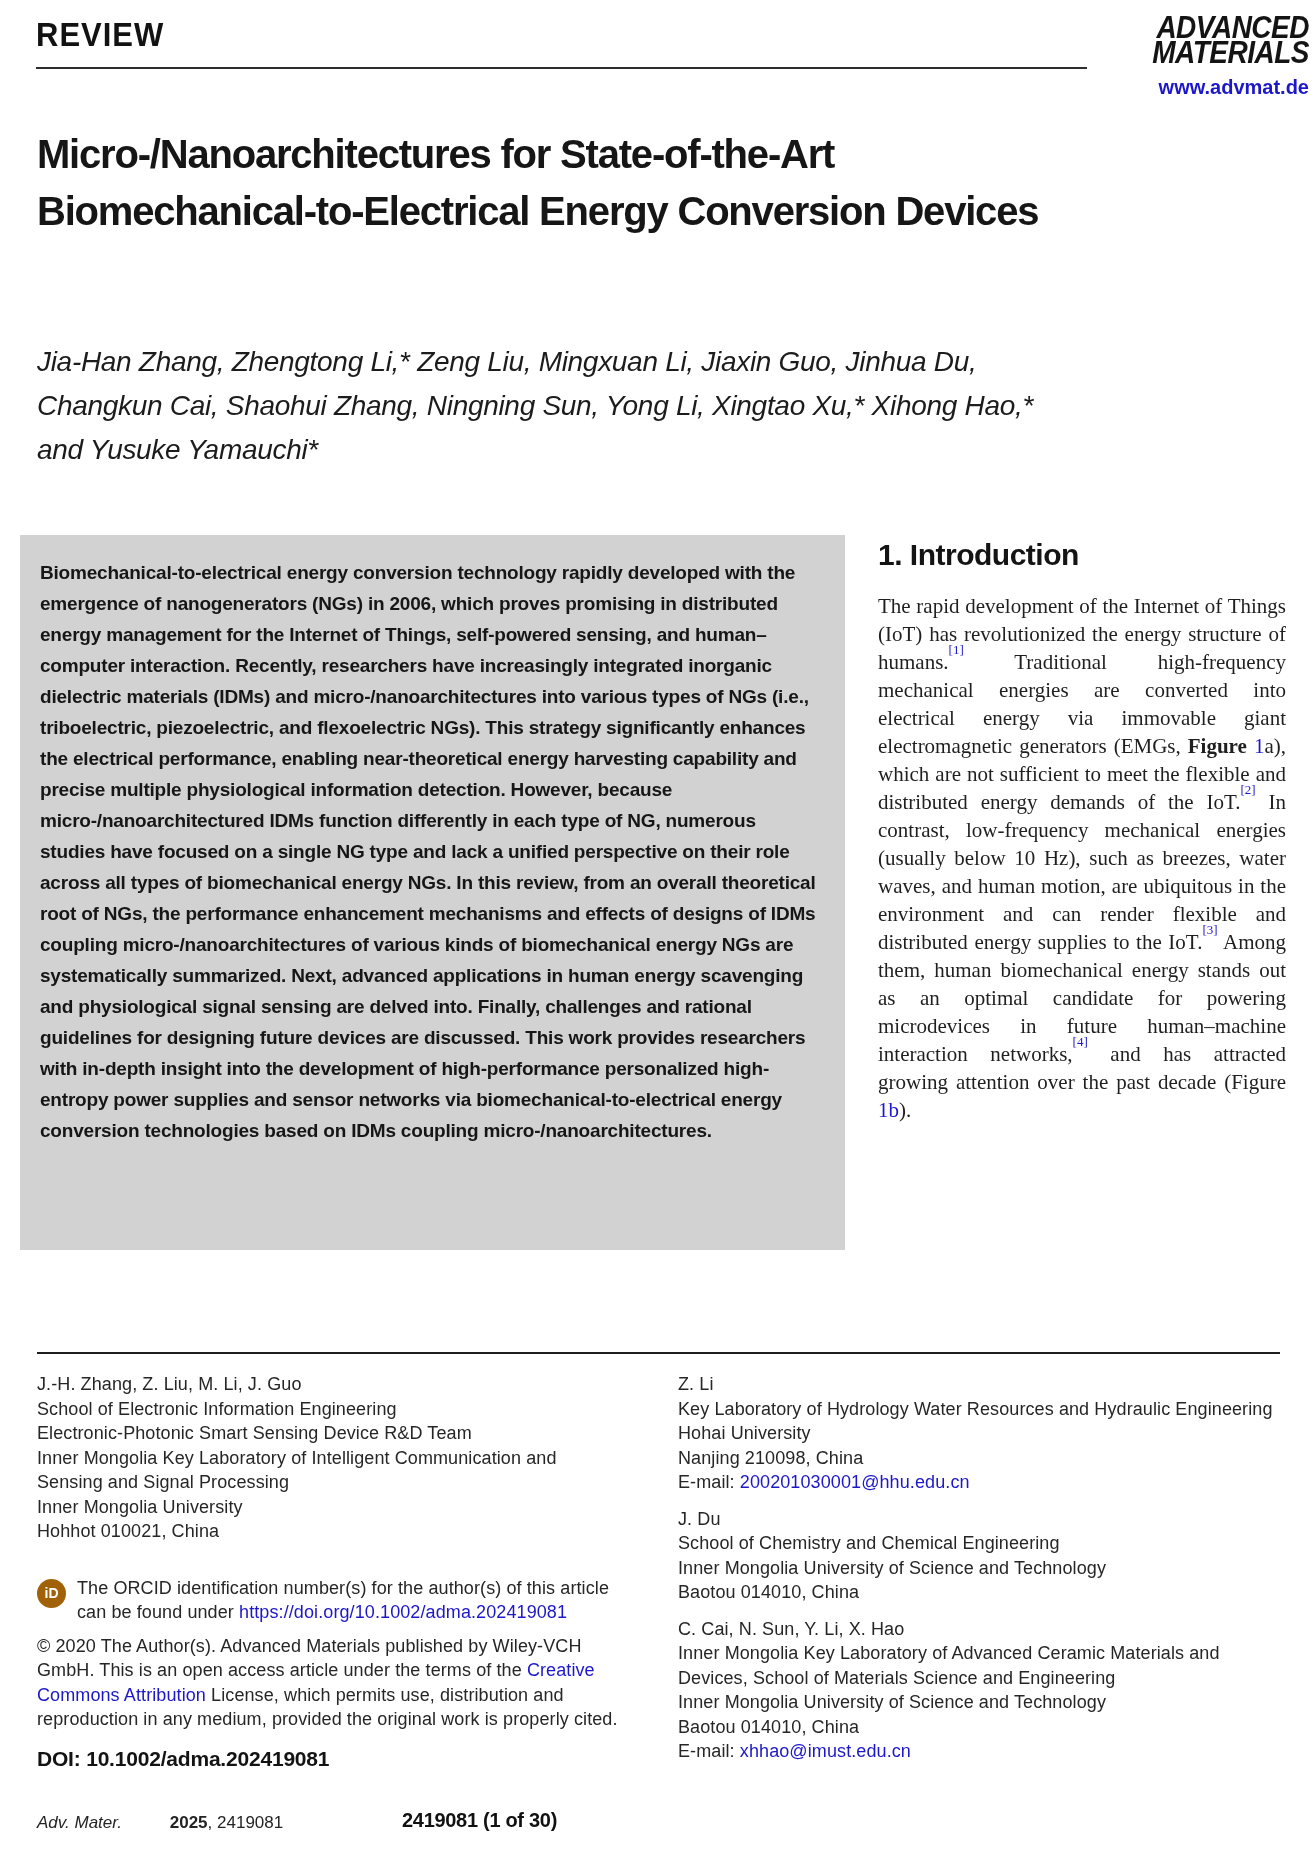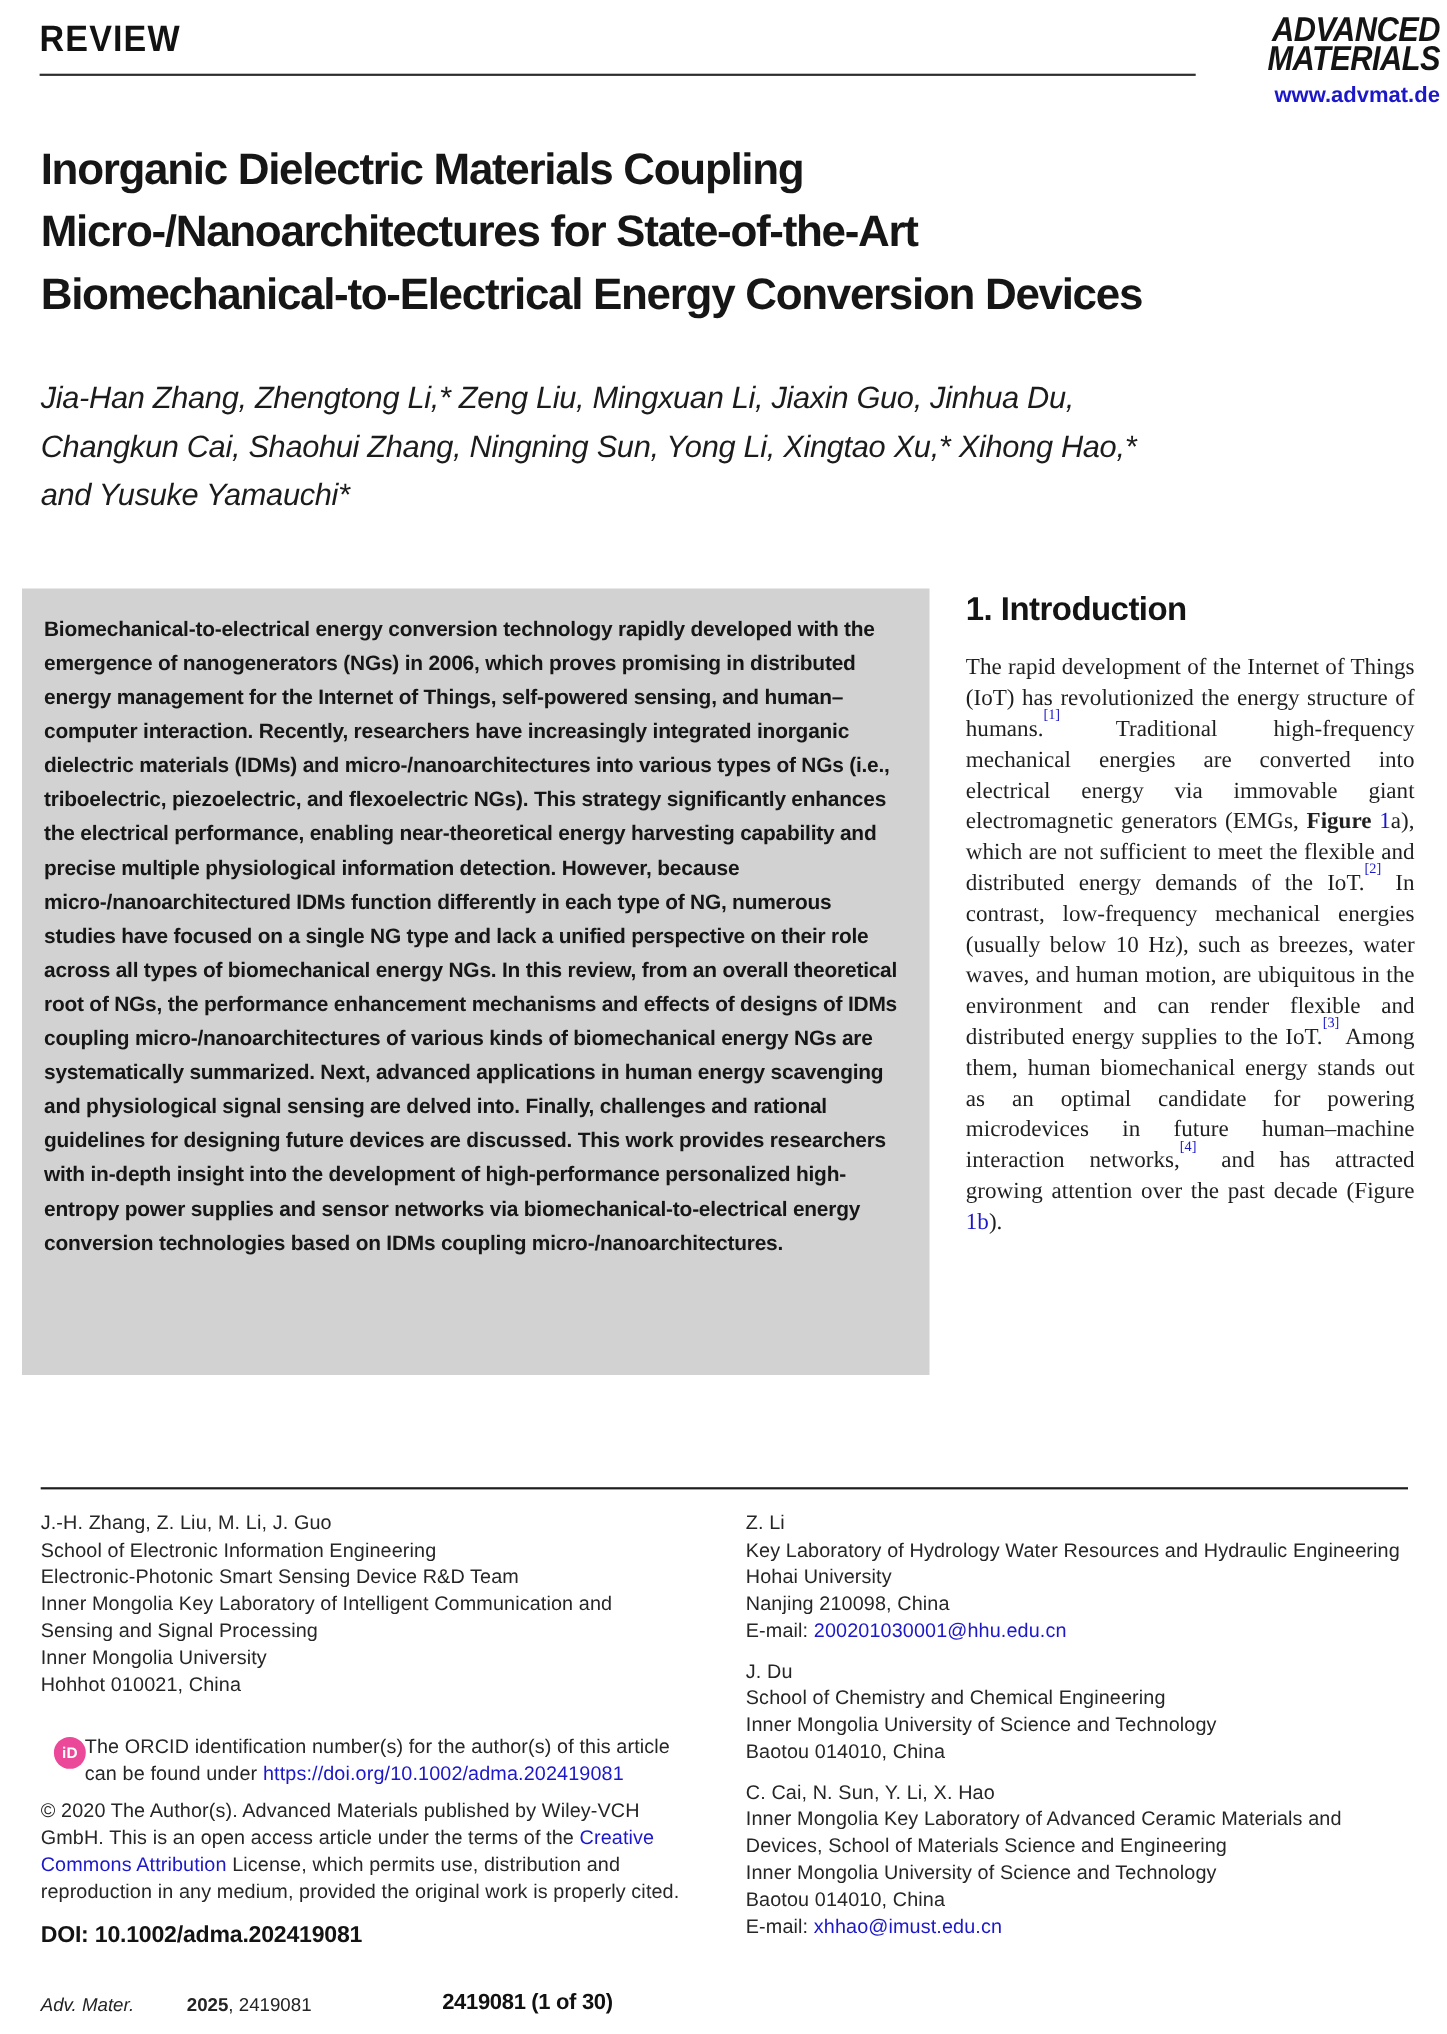--- a/index.html
+++ b/index.html
@@ -60,22 +60,22 @@
   
   .footnote-divider{position:absolute;left:37px;top:1352px;width:1243px;height:2px;background:#1e1e1e;}
   .fn{font-size:18px;line-height:24.5px;color:#262626;letter-spacing:0.1px;}
   .fn .line{white-space:nowrap;}
   .fn-left{position:absolute;left:37px;top:1372px;width:612px;}
   .fn-right{position:absolute;left:678px;top:1372px;width:637px;}
   .fn-block{margin-bottom:12px;}
   .orcid-note{position:relative;margin-top:32px;padding-left:40px;}
   .orcid-badge{
     position:absolute;left:0;top:3px;width:29px;height:29px;border-radius:50%;
-    background:#ec4899;color:#ffffff;font-weight:bold;font-size:14px;
-    text-align:center;line-height:29px;margin-left:12px;
+    background:#a16207;color:#ffffff;font-weight:bold;font-size:14px;
+    text-align:center;line-height:29px;
   }
   .license-note{margin-top:9px;width:592px;}
   .doi-line{margin-top:15px;font-size:21px;font-weight:bold;color:#131313;letter-spacing:-0.2px;}
   
   .footer-citation{position:absolute;left:37px;top:1813px;font-size:17px;color:#242424;}
   .footer-citation .jab{font-style:italic;}
   .footer-citation .yr{font-weight:bold;margin-left:43px;}
   .footer-pageno{position:absolute;left:402px;top:1809px;font-size:20px;font-weight:bold;color:#111111;letter-spacing:-0.3px;}
   .footer-copyright{position:absolute;right:48px;top:1919px;font-size:17px;color:#2a2a2a;}
 </style>
@@ -86,21 +86,20 @@
 
   <div class="review-label">REVIEW</div>
   <div class="header-rule"></div>
   <div class="journal-logo">
     <div>ADVANCED</div>
     <div>MATERIALS</div>
   </div>
   <div class="website-link"><a class="inline-link">www.advmat.de</a></div>
 
   <div class="article-title">
-    <div>Inorganic Dielectric Materials Coupling</div>
     <div>Micro-/Nanoarchitectures for State-of-the-Art</div>
     <div>Biomechanical-to-Electrical Energy Conversion Devices</div>
   </div>
 
   <div class="authors">
     <div>Jia-Han Zhang, Zhengtong Li,* Zeng Liu, Mingxuan Li, Jiaxin Guo, Jinhua Du,</div>
     <div>Changkun Cai, Shaohui Zhang, Ningning Sun, Yong Li, Xingtao Xu,* Xihong Hao,*</div>
     <div>and Yusuke Yamauchi*</div>
   </div>
 

